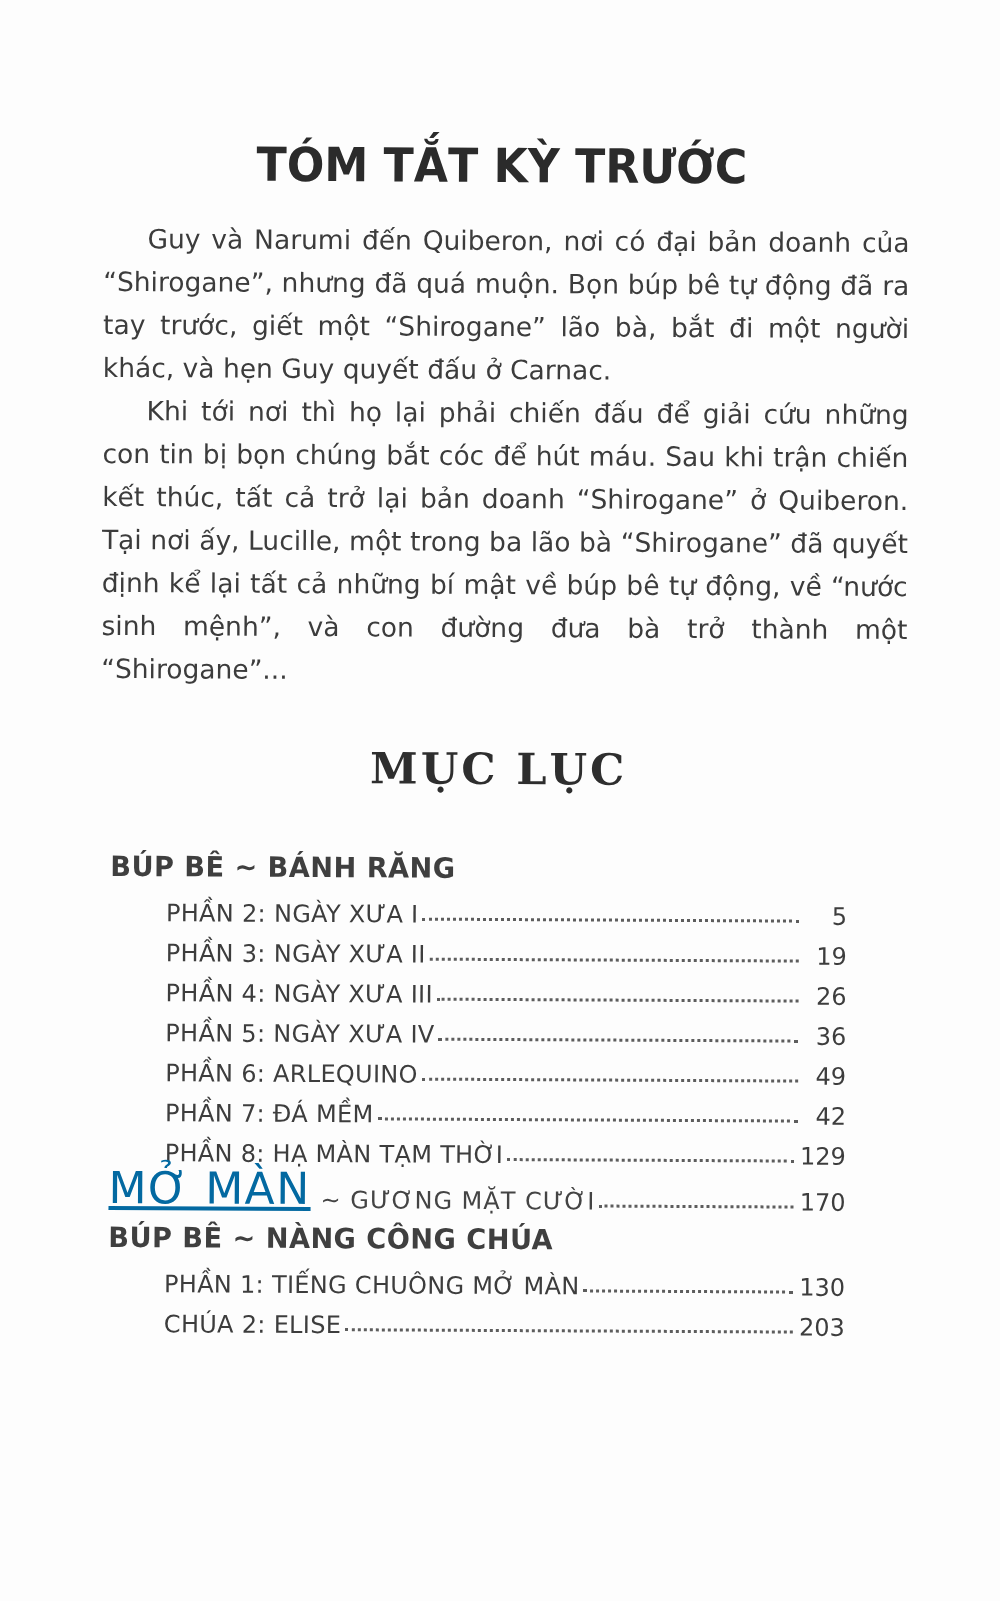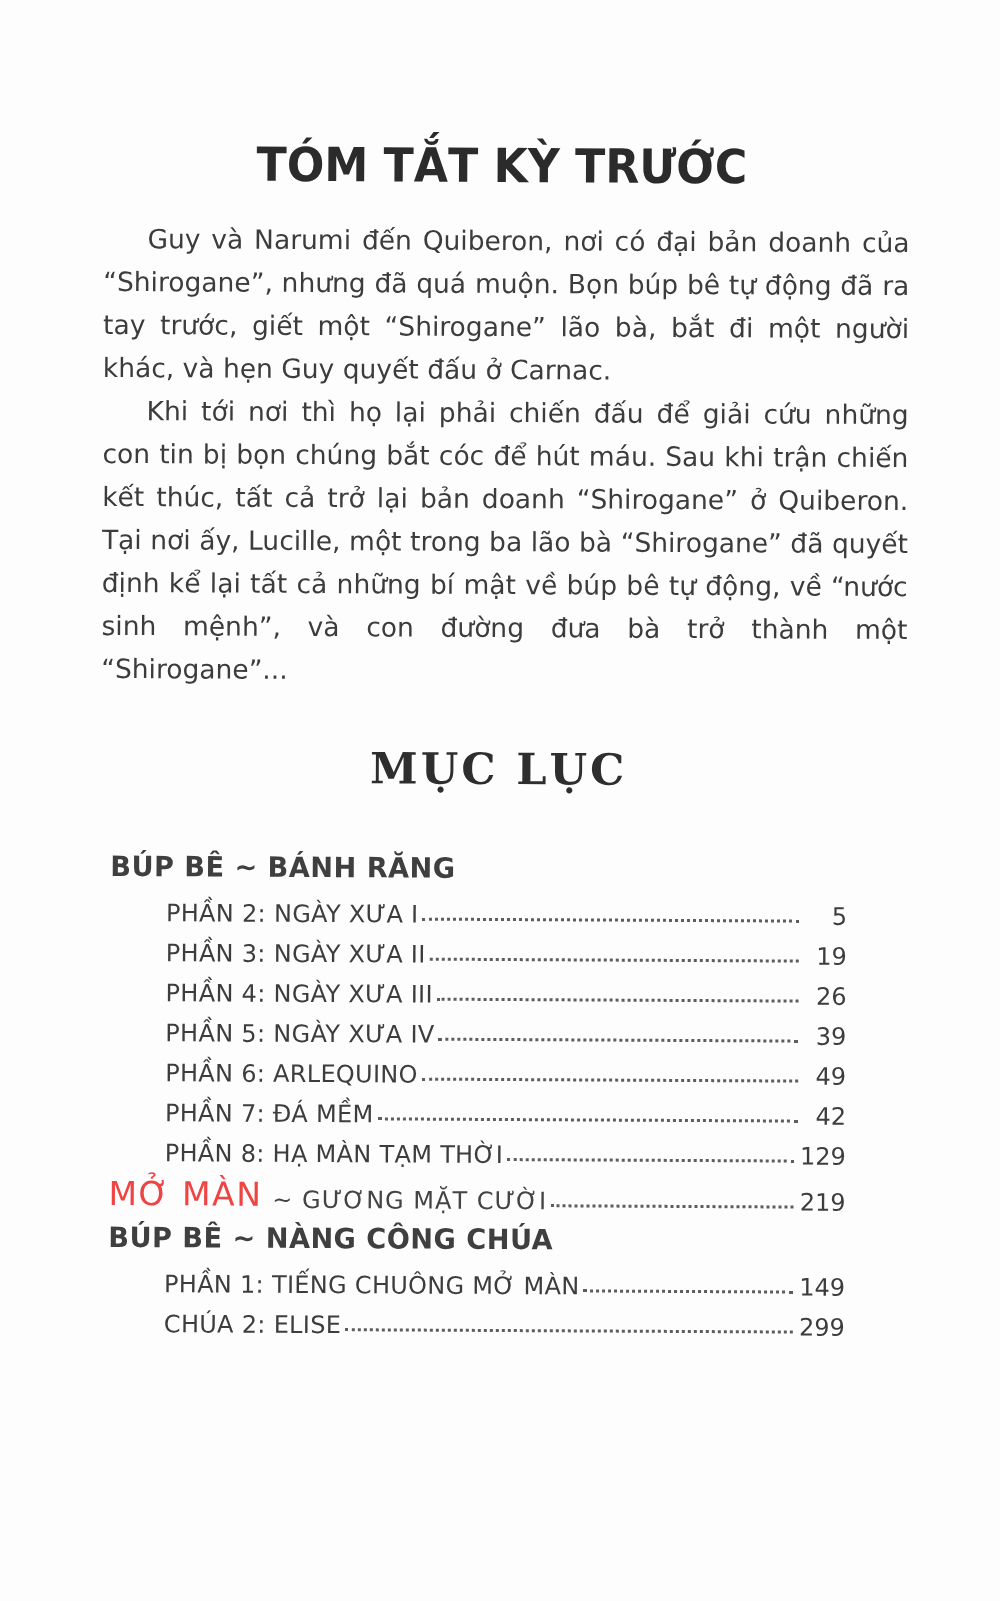--- a/index.html
+++ b/index.html
@@ -75,24 +75,25 @@
   }
   .toc-row.indent { margin-left: 56px; }
   .toc-label {
     white-space: nowrap;
     font-size: 24px;
     color: #3d3d3d;
     letter-spacing: 0.3px;
   }
   .toc-row.feature { height: 46px; }
   .feature-main {
-    font-size: 33px;
-    color: #ef4444;
+    font-size: 44px;
+    color: #0369a1;
     letter-spacing: 1.5px;
     white-space: nowrap;
+    text-decoration: underline;
   }
   .feature-sub {
     font-size: 24px;
     color: #444444;
     letter-spacing: 1px;
     margin-left: 10px;
     white-space: nowrap;
   }
   .dots {
     flex: 1 1 auto;
@@ -140,21 +141,21 @@
 
   <div class="toc-row indent">
     <span class="toc-label">PHẦN 4: NGÀY XƯA III</span>
     <span class="dots"></span>
     <span class="page-num">26</span>
   </div>
 
   <div class="toc-row indent">
     <span class="toc-label">PHẦN 5: NGÀY XƯA IV</span>
     <span class="dots"></span>
-    <span class="page-num">39</span>
+    <span class="page-num">36</span>
   </div>
 
   <div class="toc-row indent">
     <span class="toc-label">PHẦN 6: ARLEQUINO</span>
     <span class="dots"></span>
     <span class="page-num">49</span>
   </div>
 
   <div class="toc-row indent">
     <span class="toc-label">PHẦN 7: ĐÁ MỀM</span>
@@ -165,32 +166,32 @@
   <div class="toc-row indent">
     <span class="toc-label">PHẦN 8: HẠ MÀN TẠM THỜI</span>
     <span class="dots"></span>
     <span class="page-num">129</span>
   </div>
 
   <div class="toc-row feature">
     <span class="feature-main">MỞ MÀN</span>
     <span class="feature-sub">~ GƯƠNG MẶT CƯỜI</span>
     <span class="dots"></span>
-    <span class="page-num">219</span>
+    <span class="page-num">170</span>
   </div>
 
   <div class="toc-section">BÚP BÊ ~ NÀNG CÔNG CHÚA</div>
 
   <div class="toc-row indent">
     <span class="toc-label">PHẦN 1: TIẾNG CHUÔNG MỞ MÀN</span>
     <span class="dots"></span>
-    <span class="page-num">149</span>
+    <span class="page-num">130</span>
   </div>
 
   <div class="toc-row indent">
     <span class="toc-label">CHÚA 2: ELISE</span>
     <span class="dots"></span>
-    <span class="page-num">299</span>
+    <span class="page-num">203</span>
   </div>
 </div>
 
   </div>
 </div>
 
 </body></html>

